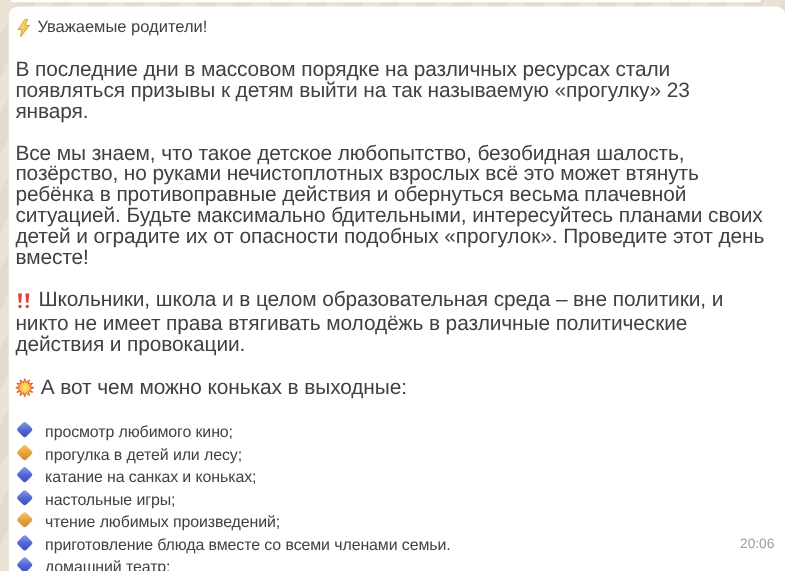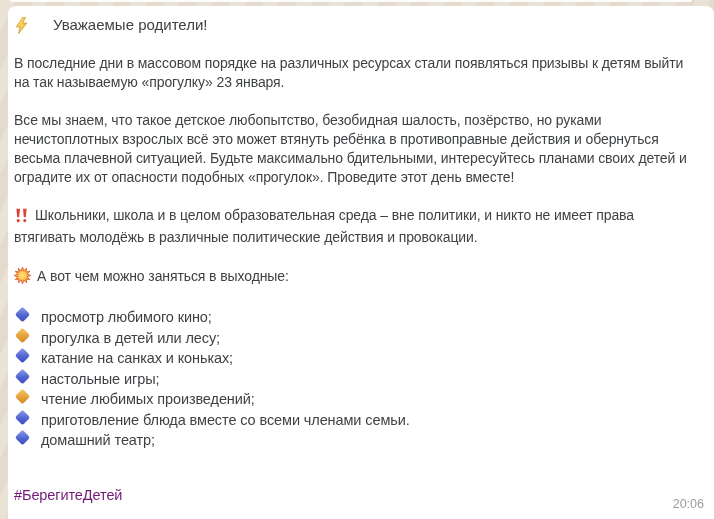--- a/index.html
+++ b/index.html
@@ -20,28 +20,28 @@
   }
   .bubble{
     position:absolute;left:8px;top:6px;right:0;bottom:0;
     background:#ffffff;
     border-radius:8px 8px 0 0;
     padding:9px 18px 0 6px;
     box-sizing:border-box;
     color:#3f4245;
   }
   .header{
-    display:flex;align-items:center;gap:24px;
+    display:flex;align-items:center;gap:5px;
     font-size:15px;line-height:20px;
   }
   .icon{display:inline-block;vertical-align:-3px;}
   .icon svg{display:block;}
   .para{
     margin:19px 0 0 0;
-    font-size:14px;line-height:19px;letter-spacing:-0.1px;
+    font-size:19px;line-height:19px;letter-spacing:-0.1px;
   }
   .para.warning{}
   .para.intro{margin-top:20px;}
   .inline-icon{display:inline-block;vertical-align:-3px;margin-right:6px;}
   .activities{margin-top:20px;}
   .activity{
     display:flex;align-items:flex-start;height:20.5px;
     font-size:14.5px;letter-spacing:-0.1px;
   }
   .diamond{
@@ -50,21 +50,21 @@
     margin:0 4px 0 3px;flex:0 0 auto;
   }
   .activity .atext{margin-left:9px;}
   .diamond.blue{background:linear-gradient(135deg,#8ca1e9 0%,#5065d2 55%,#3a4cc0 100%);}
   .diamond.orange{background:linear-gradient(135deg,#f6ca6b 0%,#e5a03c 55%,#d08a28 100%);}
   .hashtag{
     margin-top:34px;font-size:14.5px;color:#701a75;letter-spacing:-0.1px;
     cursor:pointer;display:inline-block;
   }
   .time{
-    position:absolute;right:10px;bottom:8px;
+    position:absolute;right:10px;bottom:18px;
     font-size:12.5px;color:#9c9c98;
   }
 </style>
 </head>
 <body>
 
 <div class="chat-bg"></div>
 <div class="prev-edge"></div>
 
 <div class="bubble">
@@ -100,21 +100,21 @@
   <p class="para intro"><span class="inline-icon"><svg width="17" height="17" viewBox="0 0 16 16">
           <defs>
             <radialGradient id="sg" cx="0.5" cy="0.5" r="0.55">
               <stop offset="0" stop-color="#ffe680"></stop>
               <stop offset="0.55" stop-color="#fbbf47"></stop>
               <stop offset="1" stop-color="#f08c2e"></stop>
             </radialGradient>
           </defs>
           <polygon points="15.8,8 12.35,9.16 14.75,11.9 11.18,11.18 11.9,14.75 9.16,12.35 8,15.8 6.84,12.35 4.1,14.75 4.82,11.18 1.25,11.9 3.65,9.16 0.2,8 3.65,6.84 1.25,4.1 4.82,4.82 4.1,1.25 6.84,3.65 8,0.2 9.16,3.65 11.9,1.25 11.18,4.82 14.75,4.1 12.35,6.84" fill="url(#sg)" stroke="#d850230" stroke-width="0"></polygon>
           <polygon points="15.8,8 12.35,9.16 14.75,11.9 11.18,11.18 11.9,14.75 9.16,12.35 8,15.8 6.84,12.35 4.1,14.75 4.82,11.18 1.25,11.9 3.65,9.16 0.2,8 3.65,6.84 1.25,4.1 4.82,4.82 4.1,1.25 6.84,3.65 8,0.2 9.16,3.65 11.9,1.25 11.18,4.82 14.75,4.1 12.35,6.84" fill="none" stroke="#d85023" stroke-width="0.8" stroke-linejoin="round"></polygon>
-        </svg></span><span>А вот чем можно заняться в выходные:</span></p>
+        </svg></span><span>А вот чем можно коньках в выходные:</span></p>
 
   <div class="activities">
     <div class="activity">
         <span class="diamond blue"></span>
         <span class="atext">просмотр любимого кино;</span>
       </div>
     <div class="activity">
         <span class="diamond orange"></span>
         <span class="atext">прогулка в детей или лесу;</span>
       </div>

